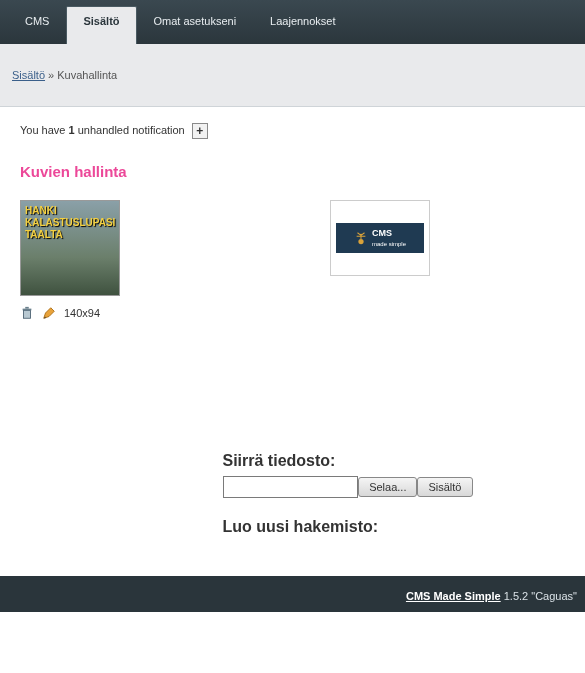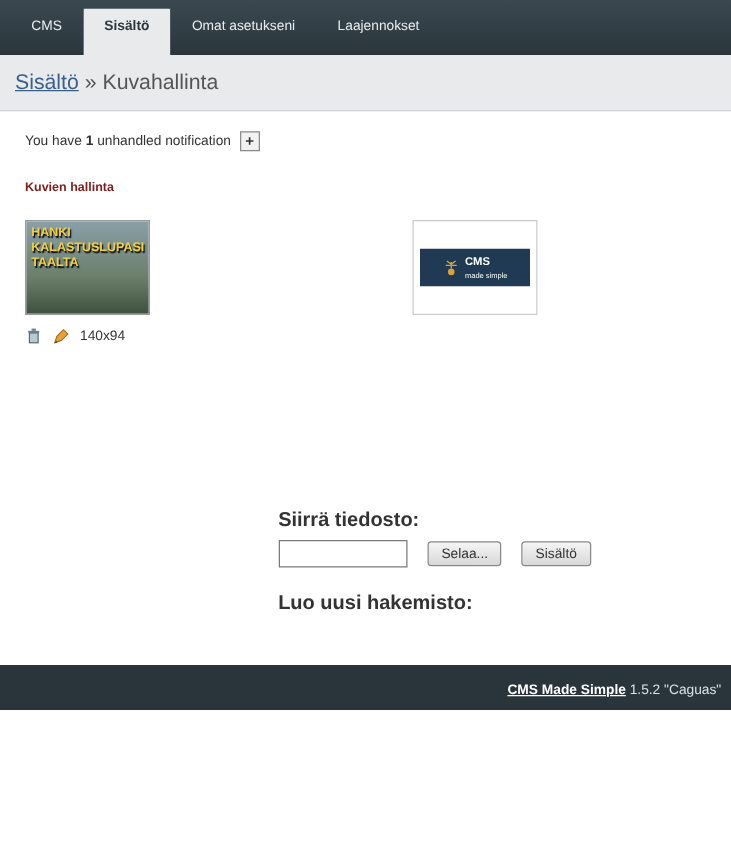--- a/index.html
+++ b/index.html
@@ -1,37 +1,37 @@
 <!DOCTYPE html>
 <html><head>
 <meta charset="utf-8">
 <style>
 * { box-sizing: border-box; margin: 0; padding: 0; }
 body { font-family: Verdana, Arial, sans-serif; font-size: 11px; background: #fff; color: #333; }
 .topnav { background: linear-gradient(#3a4850, #2b363c); height: 44px; display: flex; align-items: stretch; padding-left: 8px; }
 .topnav .tab { color: #e8edf0; padding: 14px 16px 0 16px; font-size: 11px; cursor: pointer; border: 1px solid transparent; border-bottom: none; }
 .topnav .tab.active { background: #e9eaec; color: #2b363c; font-weight: bold; border: 1px solid #4a5a62; border-bottom: none; border-radius: 2px 2px 0 0; margin-top: 6px; padding-top: 8px; }
-.subbar { background: #e9eaec; border-bottom: 1px solid #cfd4d8; padding: 12px 12px; color: #555; font-size: 17px; }
+.subbar { background: #e9eaec; border-bottom: 1px solid #cfd4d8; padding: 25px 12px; color: #555; font-size: 11px; }
 .subbar a { color: #3a5f8a; text-decoration: underline; }
 .notif { padding: 16px 12px 6px 20px; font-size: 11px; color: #333; }
 .notif .count { font-weight: bold; }
 .plusbox { display: inline-block; width: 16px; height: 16px; border: 1px solid #8a8a8a; background: #f2f2f2; text-align: center; line-height: 14px; font-weight: bold; font-size: 12px; color: #333; vertical-align: middle; margin-left: 4px; cursor: pointer; }
-.page-title { color: #7f1d1d; font-weight: bold; font-size: 10px; padding: 18px 12px 8px 20px; }
+.page-title { color: #ec4899; font-weight: bold; font-size: 15px; padding: 18px 12px 8px 20px; }
 .gallery { display: flex; gap: 160px; padding: 12px 20px; }
 .thumb { width: 150px; }
-.thumb-img { border: 1px solid #999; background: #dceaf2; width: 100px; height: 76px; position: relative; overflow: hidden; }
+.thumb-img { border: 1px solid #999; background: #dceaf2; width: 100px; height: 96px; position: relative; overflow: hidden; }
 .thumb-img2 { border: 1px solid #ccc; background: #fff; width: 100px; height: 76px; display: flex; align-items: center; justify-content: center; }
 .cmsband { background: #1f3a52; color: #fff; width: 88px; height: 30px; display:flex; align-items:center; justify-content:center; font-size:9px; font-weight:bold; gap:4px; }
 .thumb-meta { margin-top: 10px; display: flex; align-items: center; gap: 8px; font-size: 11px; color: #333; }
 .icon-trash { width: 14px; height: 14px; display:inline-block; }
 .icon-pencil { width: 14px; height: 14px; display:inline-block; }
 .forms { margin: 120px auto 40px auto; width: 360px; padding-left: 110px; }
 .form-row { margin-bottom: 20px; }
 .form-label { font-weight: bold; font-size: 16px; margin-bottom: 6px; display:block; color:#333; }
-.file-visual { display:flex; align-items:center; gap:16px; }
+.file-visual { display:flex; align-items:center; gap:0; }
 .file-text { width: 150px; height: 22px; border: 1px solid #7a7a7a; background: #fff; }
 .btn { background: linear-gradient(#f5f5f5,#d8d8d8); border: 1px solid #888; border-radius: 3px; padding: 3px 10px; font-size: 11px; color: #333; cursor: pointer; }
 .text-input { width: 120px; height: 22px; border: 1px solid #7a7a7a; background:#fff; padding: 2px 4px; font-size:11px; }
 .footer { background: #2a353b; color: #d9e1e6; padding: 14px 8px 10px 8px; text-align: right; font-size: 11px; margin-top: 30px; }
 .footer a { color: #fff; font-weight: bold; text-decoration: underline; }
 .footer .line2 { margin-top: 2px; }
 
 
 .t1-bg { position:absolute; inset:0; background: linear-gradient(#8aa0a8 0%, #6b7f6b 60%, #3f523f 100%); }
 .t1-text { position:absolute; top:4px; left:4px; font-weight:bold; color:#f4d040; font-size:10px; line-height:12px; text-shadow: 1px 1px 1px #000; }

